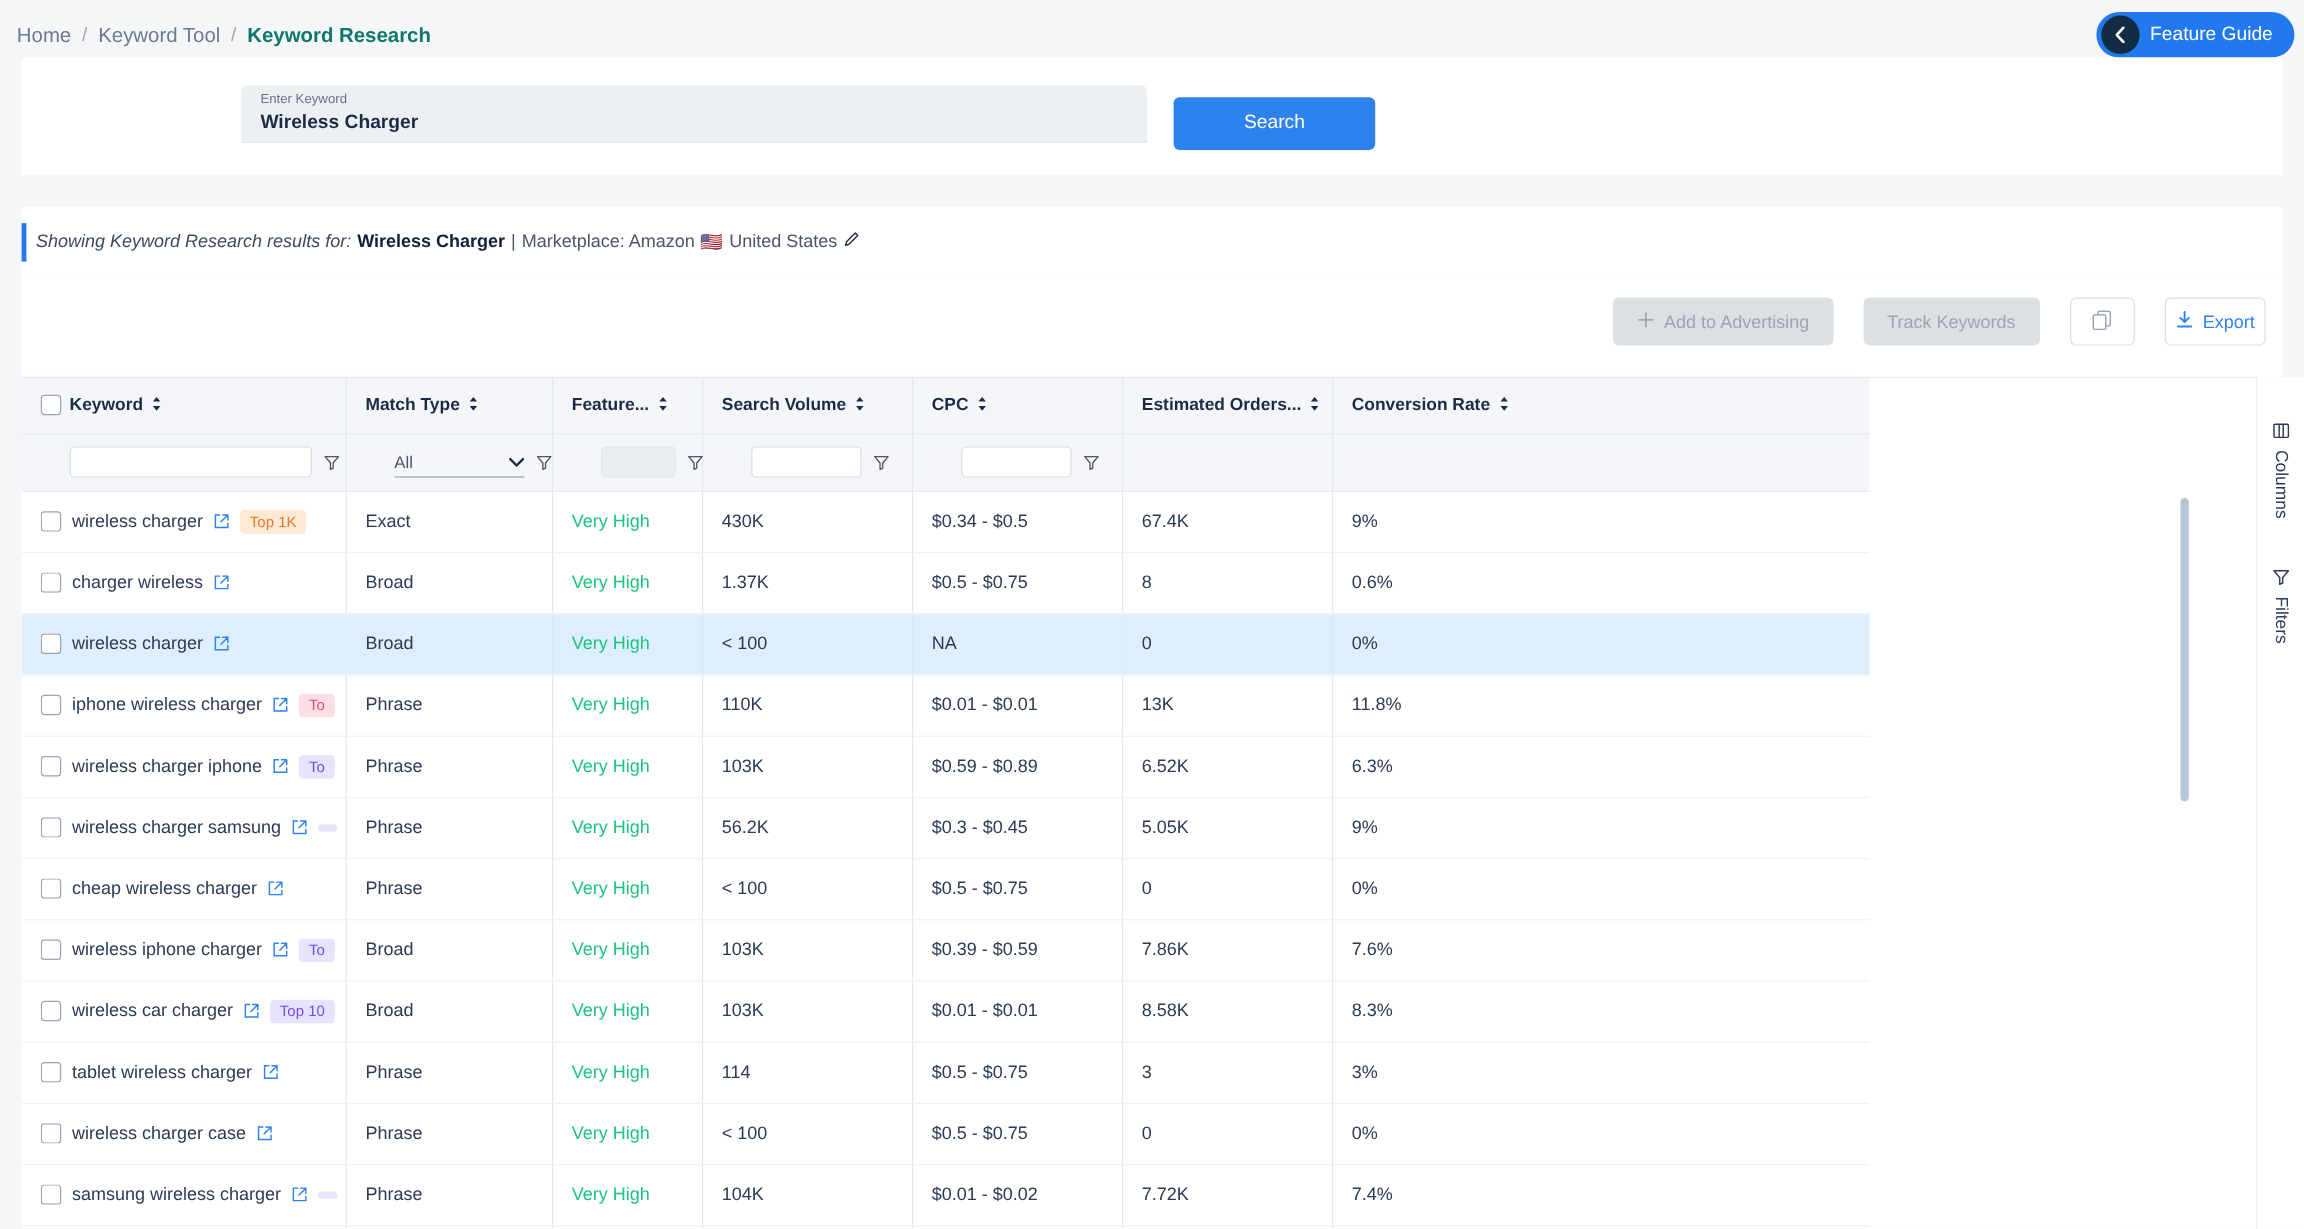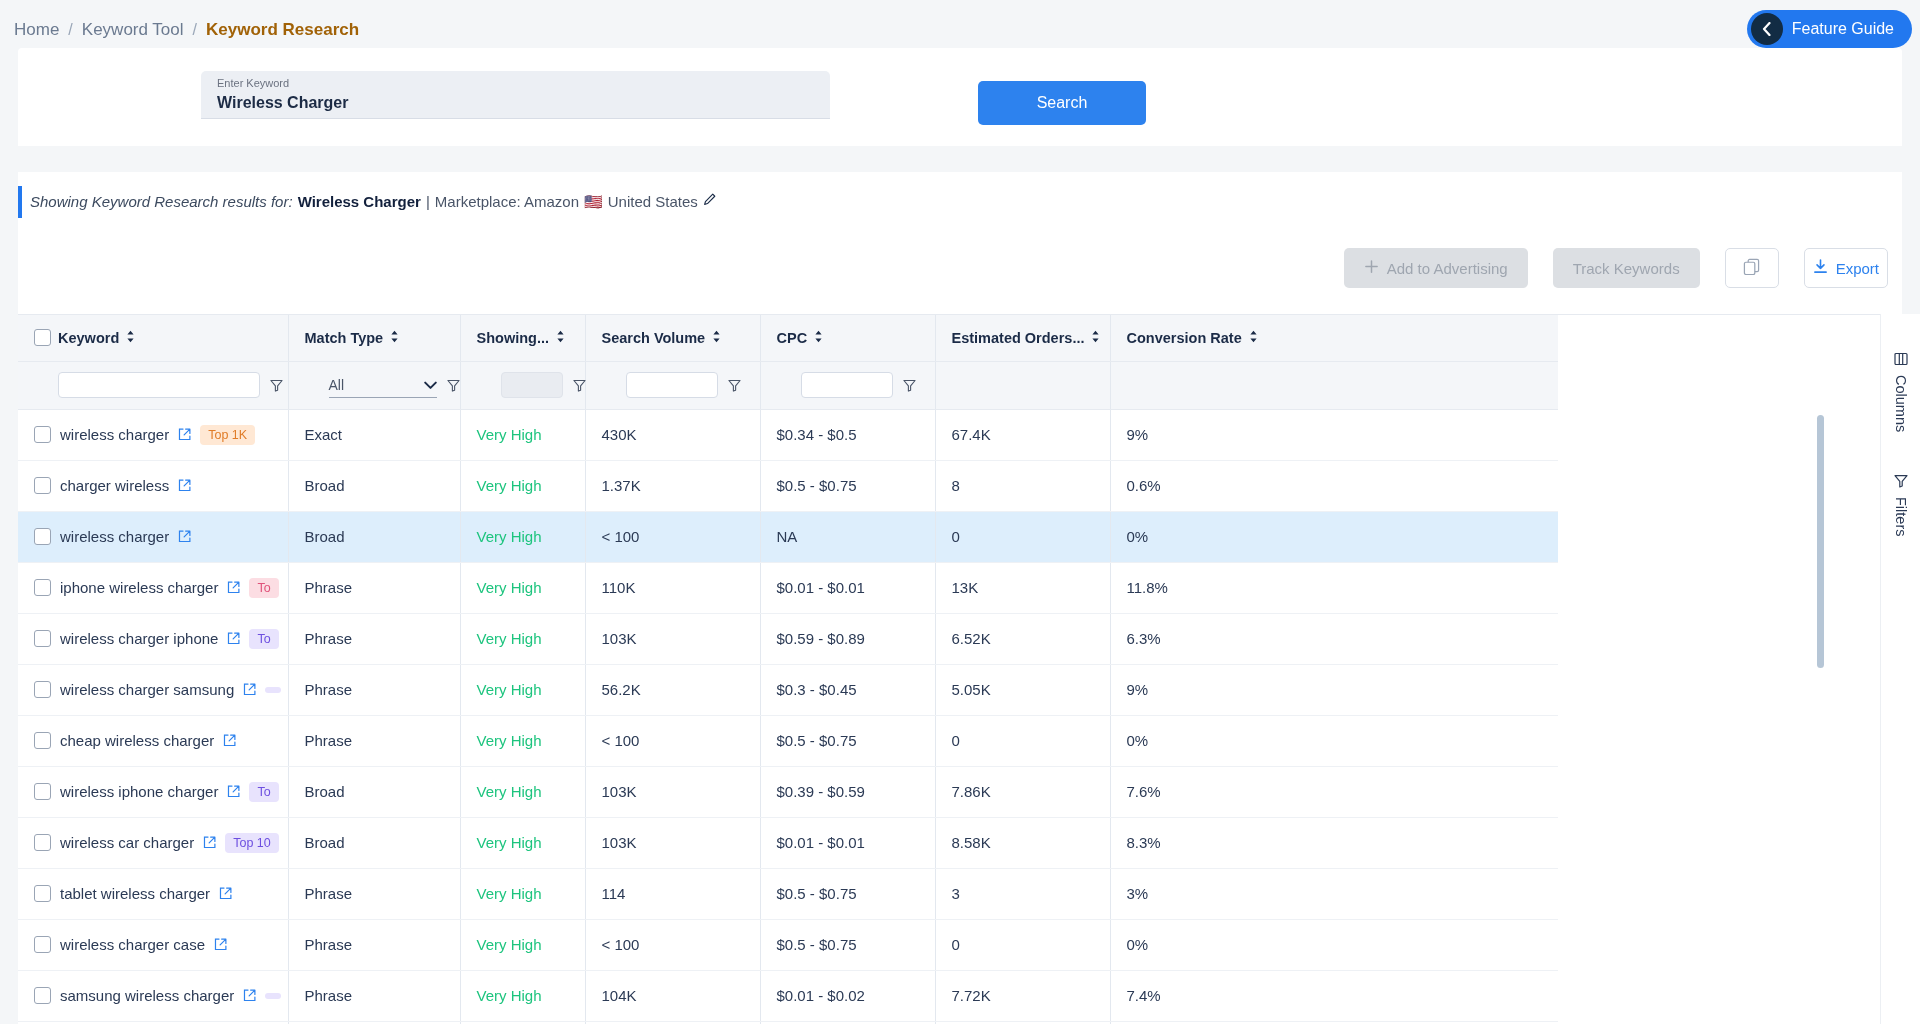--- a/index.html
+++ b/index.html
@@ -13,21 +13,21 @@
 
   
   .breadcrumb-bar {
     position: absolute; top: 0; left: 0; width: 1920px; height: 60px;
     background: #f4f6f8;
     display: flex; align-items: center;
   }
   .breadcrumb { display: flex; align-items: center; padding-left: 14px; gap: 9px; font-size: 17px; }
   .bc-link { color: #6b7a90; cursor: pointer; }
   .bc-sep { color: #9aa7b8; font-size: 16px; }
-  .bc-current { color: #a16207; font-weight: bold; }
+  .bc-current { color: #0f766e; font-weight: bold; }
 
   .feature-guide {
     position: absolute; top: 10px; right: 8px;
     height: 38px; border-radius: 19px;
     background: #2278ef;
     display: flex; align-items: center; gap: 9px;
     padding: 0 18px 0 4px; cursor: pointer;
   }
   .fg-circle {
     width: 32px; height: 32px; border-radius: 50%;
@@ -39,21 +39,21 @@
 
   
   .search-panel {
     position: absolute; top: 48px; left: 18px;
     width: 1884px; height: 98px;
     background: #ffffff;
     border-radius: 4px 4px 0 0;
   }
   .kw-field {
     position: absolute; left: 183px; top: 23px;
-    width: 629px; height: 48px;
+    width: 755px; height: 48px;
     background: #eceff4; border-radius: 5px 5px 0 0;
     border-bottom: 1px solid #d8dde6;
     padding: 5px 16px 0 16px;
   }
   .kw-label { font-size: 11px; color: #6b7280; line-height: 14px; }
   .kw-value {
     font-size: 16px; color: #1c2b45; font-weight: bold;
     background: transparent; border: none; outline: none;
     width: 100%; padding: 0; margin-top: 4px;
     font-family: "Liberation Sans", sans-serif;
@@ -301,21 +301,21 @@
                 <span>Match Type</span>
                 <span class="sort-ico">
                   <svg width="9" height="13" viewBox="0 0 9 13">
                       <path d="M4.5 .8L7.6 4.6H1.4zM4.5 12.2L1.4 8.4h6.2z" fill="#1b2b47"></path>
                     </svg>
                 </span>
               </div>
             </th>
             <th class="col-div">
               <div class="th-inner">
-                <span>Showing...</span>
+                <span>Feature...</span>
                 <span class="sort-ico">
                   <svg width="9" height="13" viewBox="0 0 9 13">
                       <path d="M4.5 .8L7.6 4.6H1.4zM4.5 12.2L1.4 8.4h6.2z" fill="#1b2b47"></path>
                     </svg>
                 </span>
               </div>
             </th>
             <th class="col-div">
               <div class="th-inner">
                 <span>Search Volume</span>

